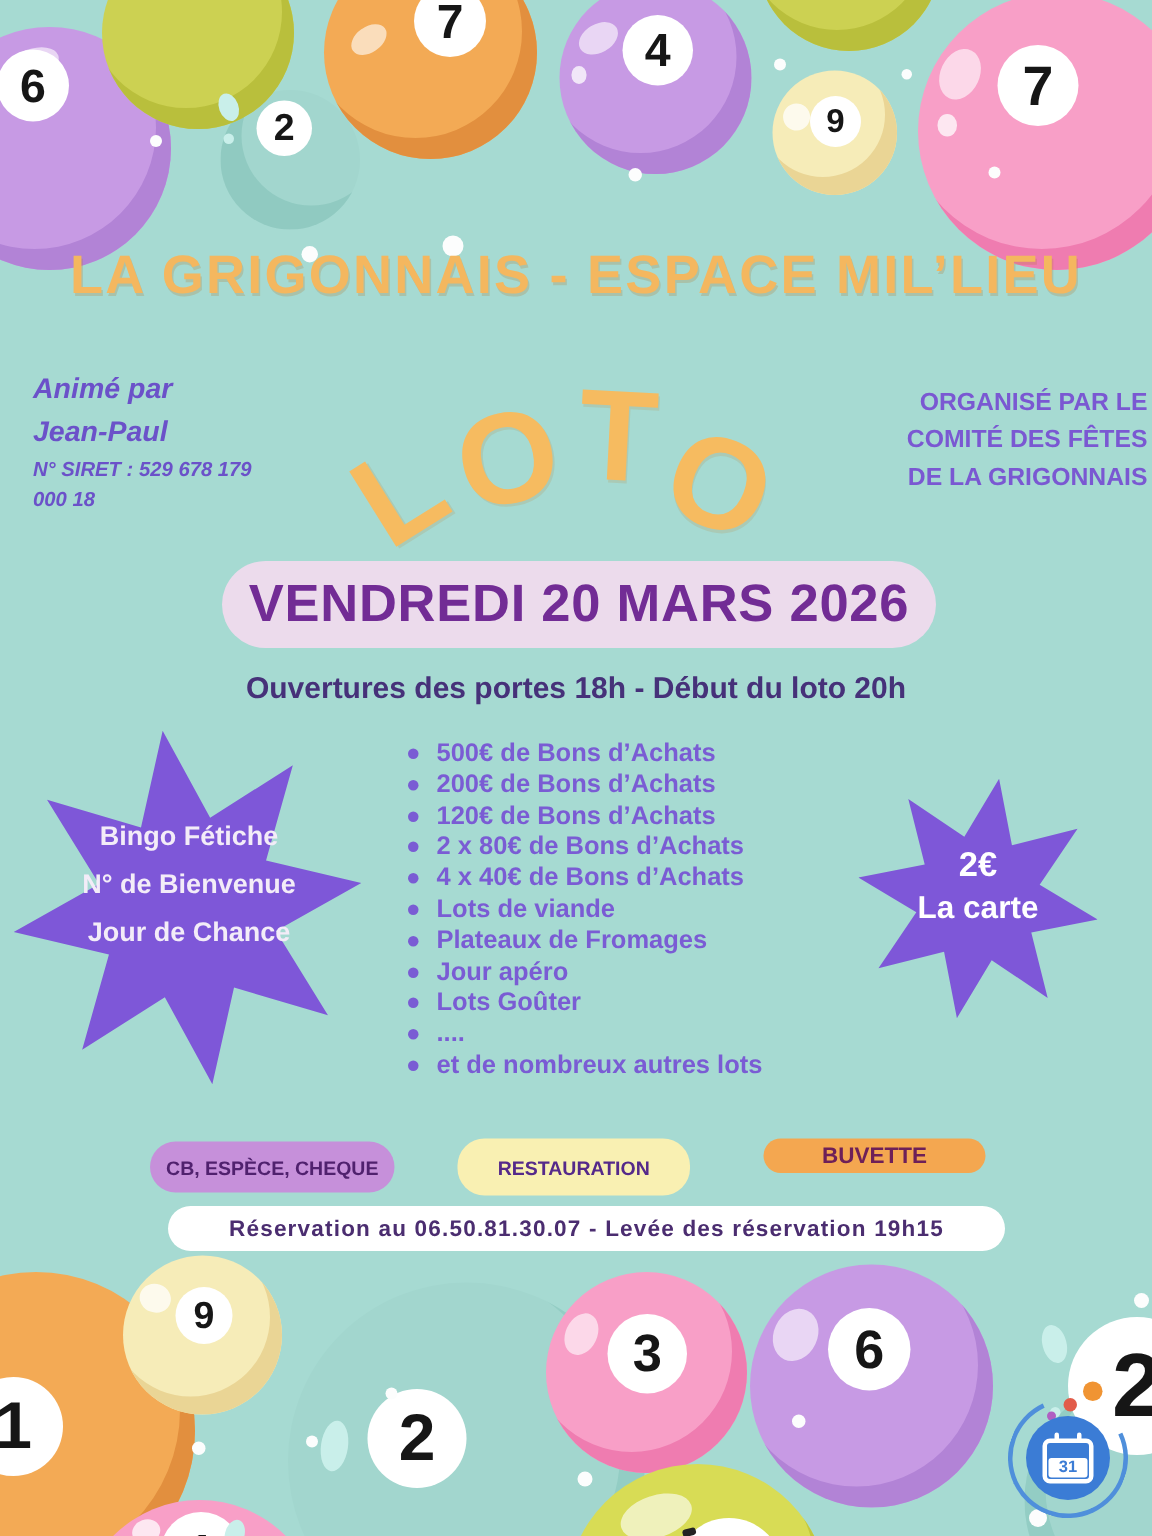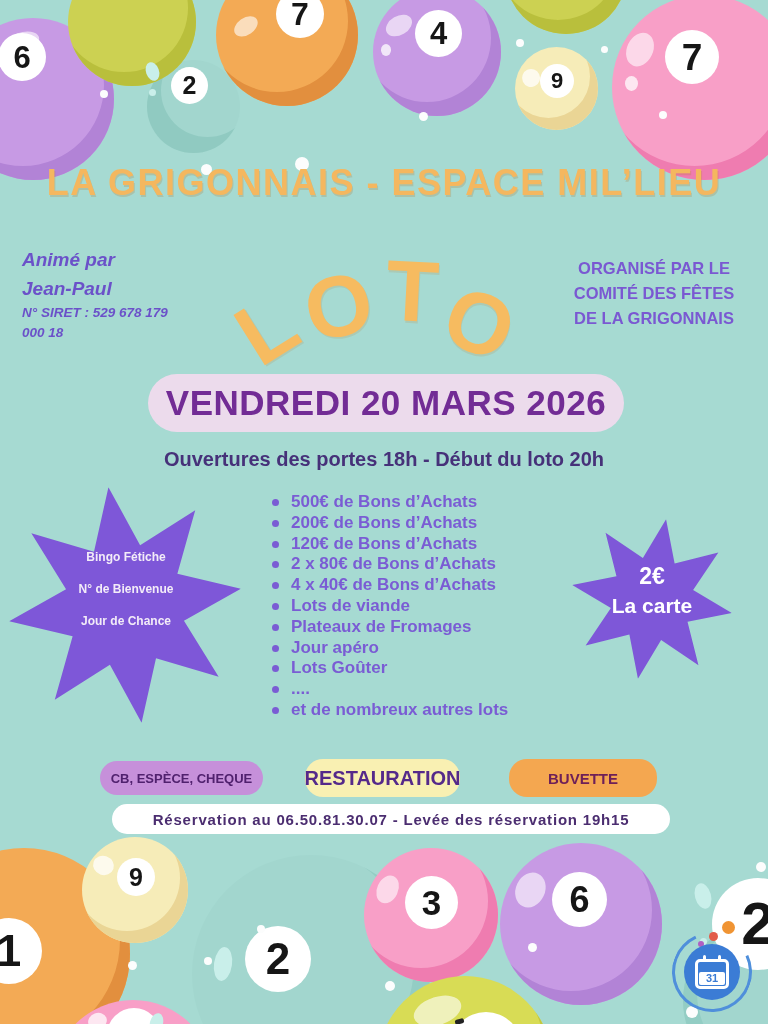--- a/index.html
+++ b/index.html
@@ -23,40 +23,40 @@
   .ghost-r{box-shadow:inset -16px -10px 0 #93cdc4;}
   .ghost-l{box-shadow:inset 14px -8px 0 #93cdc4;}
   .venue{position:absolute;left:0;top:162px;width:100%;text-align:center;font-size:36px;font-weight:800;
          color:#f4b75f;letter-spacing:1.5px;text-shadow:1px 2px 0 rgba(180,124,52,0.25);white-space:nowrap;}
   .animator{position:absolute;left:22px;top:246px;width:210px;color:#6b51c9;font-style:italic;font-weight:700;}
   .animator .big{font-size:19px;line-height:1.5;}
   .animator .small{font-size:13.5px;line-height:1.5;}
   .loto{position:absolute;left:238px;top:248px;width:285px;height:120px;}
   .loto span{position:absolute;font-size:86px;font-weight:800;color:#f6bb60;line-height:1;
              text-shadow:1px 2px 0 rgba(188,133,58,0.18);}
-  .organizer{position:absolute;left:543px;top:256px;width:222px;text-align:center;color:#7a58d2;
+  .organizer{position:absolute;left:543px;top:256px;width:222px;text-align:right;color:#7a58d2;
              font-weight:700;font-size:16.5px;line-height:1.5;}
   .banner{position:absolute;left:148px;top:374px;width:476px;height:58px;background:#ecdbec;border-radius:29px;
           display:flex;align-items:center;justify-content:center;font-size:35px;font-weight:800;color:#722c95;letter-spacing:0.5px;}
   .schedule{position:absolute;left:0;top:448px;width:100%;text-align:center;font-size:20px;font-weight:800;color:#463179;}
   .star{position:absolute;background:#7e57d8;
         clip-path:polygon(50% 0%,59.95% 25.98%,85.36% 14.64%,74.02% 40.05%,100% 50%,74.02% 59.95%,85.36% 85.36%,
         59.95% 74.02%,50% 100%,40.05% 74.02%,14.64% 85.36%,25.98% 59.95%,0% 50%,25.98% 40.05%,14.64% 14.64%,40.05% 25.98%);}
   .star-text-left{position:absolute;left:30px;top:541px;width:192px;text-align:center;color:#f3ecf8;
-                  font-size:12px;font-weight:700;line-height:32px;}
+                  font-size:18px;font-weight:700;line-height:32px;}
   .star-text-right{position:absolute;left:583px;top:562px;width:138px;text-align:center;color:#ffffff;font-weight:800;line-height:1.3;}
   .star-text-right .price{font-size:23px;}
   .star-text-right .caption{font-size:21px;}
   .prizes{position:absolute;left:268px;top:492px;width:340px;list-style:none;margin:0;padding:0;}
   .prizes li{position:relative;padding-left:23px;font-size:17px;font-weight:700;color:#7a5cd4;line-height:20.8px;}
   .prizes li::before{content:"";position:absolute;left:4px;top:7px;width:7px;height:7px;border-radius:50%;background:#7a5cd4;}
   .pill{position:absolute;display:flex;align-items:center;justify-content:center;border-radius:18px;font-weight:800;}
   .pill-payment{left:100px;top:761px;width:163px;height:34px;background:#c690da;color:#50216e;font-size:13px;}
-  .pill-food{left:305px;top:759px;width:155px;height:38px;background:#f9f0b2;color:#55298a;font-size:20px;}
-  .pill-drinks{left:509px;top:759px;width:148px;height:38px;background:#f4a750;color:#6e2058;font-size:15px;}
+  .pill-food{left:305px;top:759px;width:155px;height:38px;background:#f9f0b2;color:#55298a;font-size:13px;}
+  .pill-drinks{left:509px;top:759px;width:148px;height:23px;background:#f4a750;color:#6e2058;font-size:15px;}
   .pill-resa{left:112px;top:804px;width:558px;height:30px;background:#ffffff;border-radius:15px;color:#4b2d70;
              font-size:15px;font-weight:700;letter-spacing:0.8px;}
   .cal-arc{position:absolute;left:672px;top:932px;width:74px;height:74px;border:3px solid #4f8fdb;border-radius:50%;
            border-top-color:transparent;transform:rotate(20deg);}
   .cal-circle{position:absolute;left:684px;top:944px;width:56px;height:56px;background:#3b7cd5;border-radius:50%;
               display:flex;align-items:center;justify-content:center;}
   .cal-glyph{position:relative;width:28px;height:24px;border:3px solid #fff;border-radius:5px;margin-top:3px;}
   .cal-glyph::before,.cal-glyph::after{content:"";position:absolute;top:-7px;width:3px;height:7px;background:#fff;border-radius:2px;}
   .cal-glyph::before{left:5px;} .cal-glyph::after{right:5px;}
   .cal-day{position:absolute;left:1px;right:1px;bottom:1px;height:13px;background:#fff;border-radius:2px;

